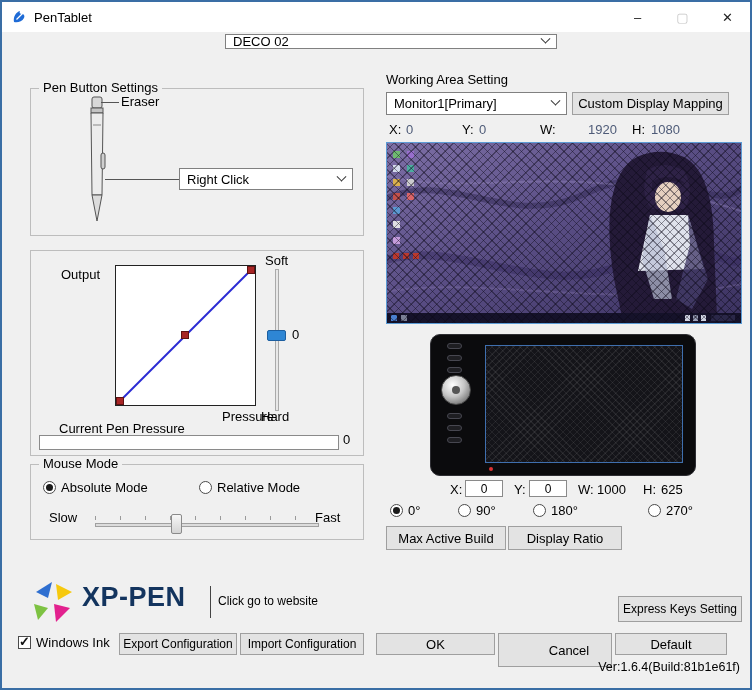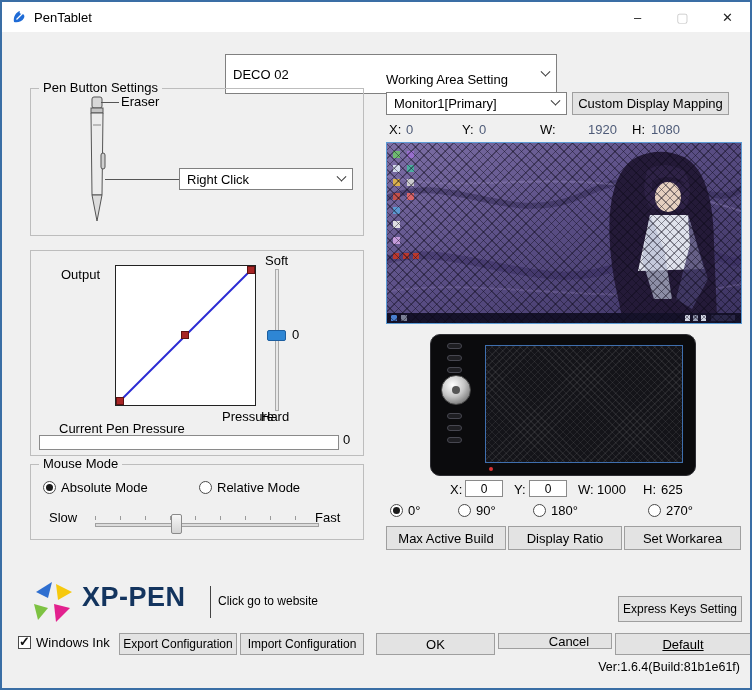--- a/index.html
+++ b/index.html
@@ -96,21 +96,21 @@
       <path d="M5.5 10.5 L12 4" stroke="#fff" stroke-width="1.2" fill="none"></path>
     </svg>
     <span class="title-text">PenTablet</span>
     <div class="win-btns">
       <span class="win-btn">–</span>
       <span class="win-btn disabled">▢</span>
       <span class="win-btn">✕</span>
     </div>
   </div>
 
-  <div class="combo" style="left:223px;top:52px;width:332px;height:40px;">
+  <div class="combo" style="left:223px;top:32px;width:332px;height:15px;">
     <span>DECO 02</span>
     <span class="chev"></span>
   </div>
 
   <div class="group" style="left:28px;top:86px;width:334px;height:148px;">
     <span class="legend">Pen Button Settings</span>
     <svg style="position:absolute;left:52px;top:6px;" width="30" height="132" viewBox="0 0 30 132">
       <rect x="9" y="2" width="10" height="11" rx="2" fill="#d8d8d8" stroke="#555"></rect>
       <rect x="8" y="13" width="12" height="5" fill="#c4c4c4" stroke="#555"></rect>
       <path d="M8 18 L20 18 L19 100 L9 100 Z" fill="#ececec" stroke="#555"></path>
@@ -263,38 +263,37 @@
     <span class="radio"></span>
     <span>180°</span>
   </span>
   <span class="radio-wrap" style="left:646px;top:501px;">
     <span class="radio"></span>
     <span>270°</span>
   </span>
 
   <div class="btn" style="left:384px;top:524px;width:120px;height:24px;">Max Active Build</div>
   <div class="btn" style="left:506px;top:524px;width:114px;height:24px;">Display Ratio</div>
-  <div class="btn" style="left:622px;top:524px;width:117px;height:24px;">Set Workarea</div>
 
   <svg style="position:absolute;left:28px;top:576px;" width="46" height="48" viewBox="0 0 46 48">
     <polygon points="6,14 22,4 18,20" fill="#2f6fd0"></polygon>
     <polygon points="26,6 42,14 28,22" fill="#f6c90e"></polygon>
     <polygon points="24,26 40,30 26,44" fill="#e2218e"></polygon>
     <polygon points="4,26 18,30 8,42" fill="#7dc242"></polygon>
   </svg>
   <span class="brand">XP-PEN</span>
   <div class="vdivider"></div>
   <span class="lbl" style="left:216px;top:592px;font-size:12px;">Click go to website</span>
   <div class="btn small" style="left:616px;top:594px;width:124px;height:26px;">Express Keys Setting</div>
 
   <span class="radio-wrap" style="left:16px;top:633px;">
     <span class="checkbox checked"></span>
     <span>Windows Ink</span>
   </span>
   <div class="btn small" style="left:117px;top:631px;width:118px;height:22px;">Export Configuration</div>
   <div class="btn small" style="left:238px;top:631px;width:124px;height:22px;">Import Configuration</div>
   <div class="btn" style="left:374px;top:631px;width:119px;height:22px;text-align:right;">OK</div>
-  <div class="btn" style="left:496px;top:631px;width:114px;height:16px;padding-left:28px;">Cancel</div>
-  <div class="btn" style="left:613px;top:631px;width:136px;height:22px;text-decoration:underline;">Default</div>
+  <div class="btn" style="left:496px;top:631px;width:114px;height:34px;padding-left:28px;">Cancel</div>
+  <div class="btn" style="left:613px;top:631px;width:112px;height:22px;">Default</div>
 
   <span class="lbl" style="left:578px;top:658px;width:160px;text-align:right;font-size:12.5px;">Ver:1.6.4(Build:81b1e61f)</span>
 
 </div>
 
 </body></html>

